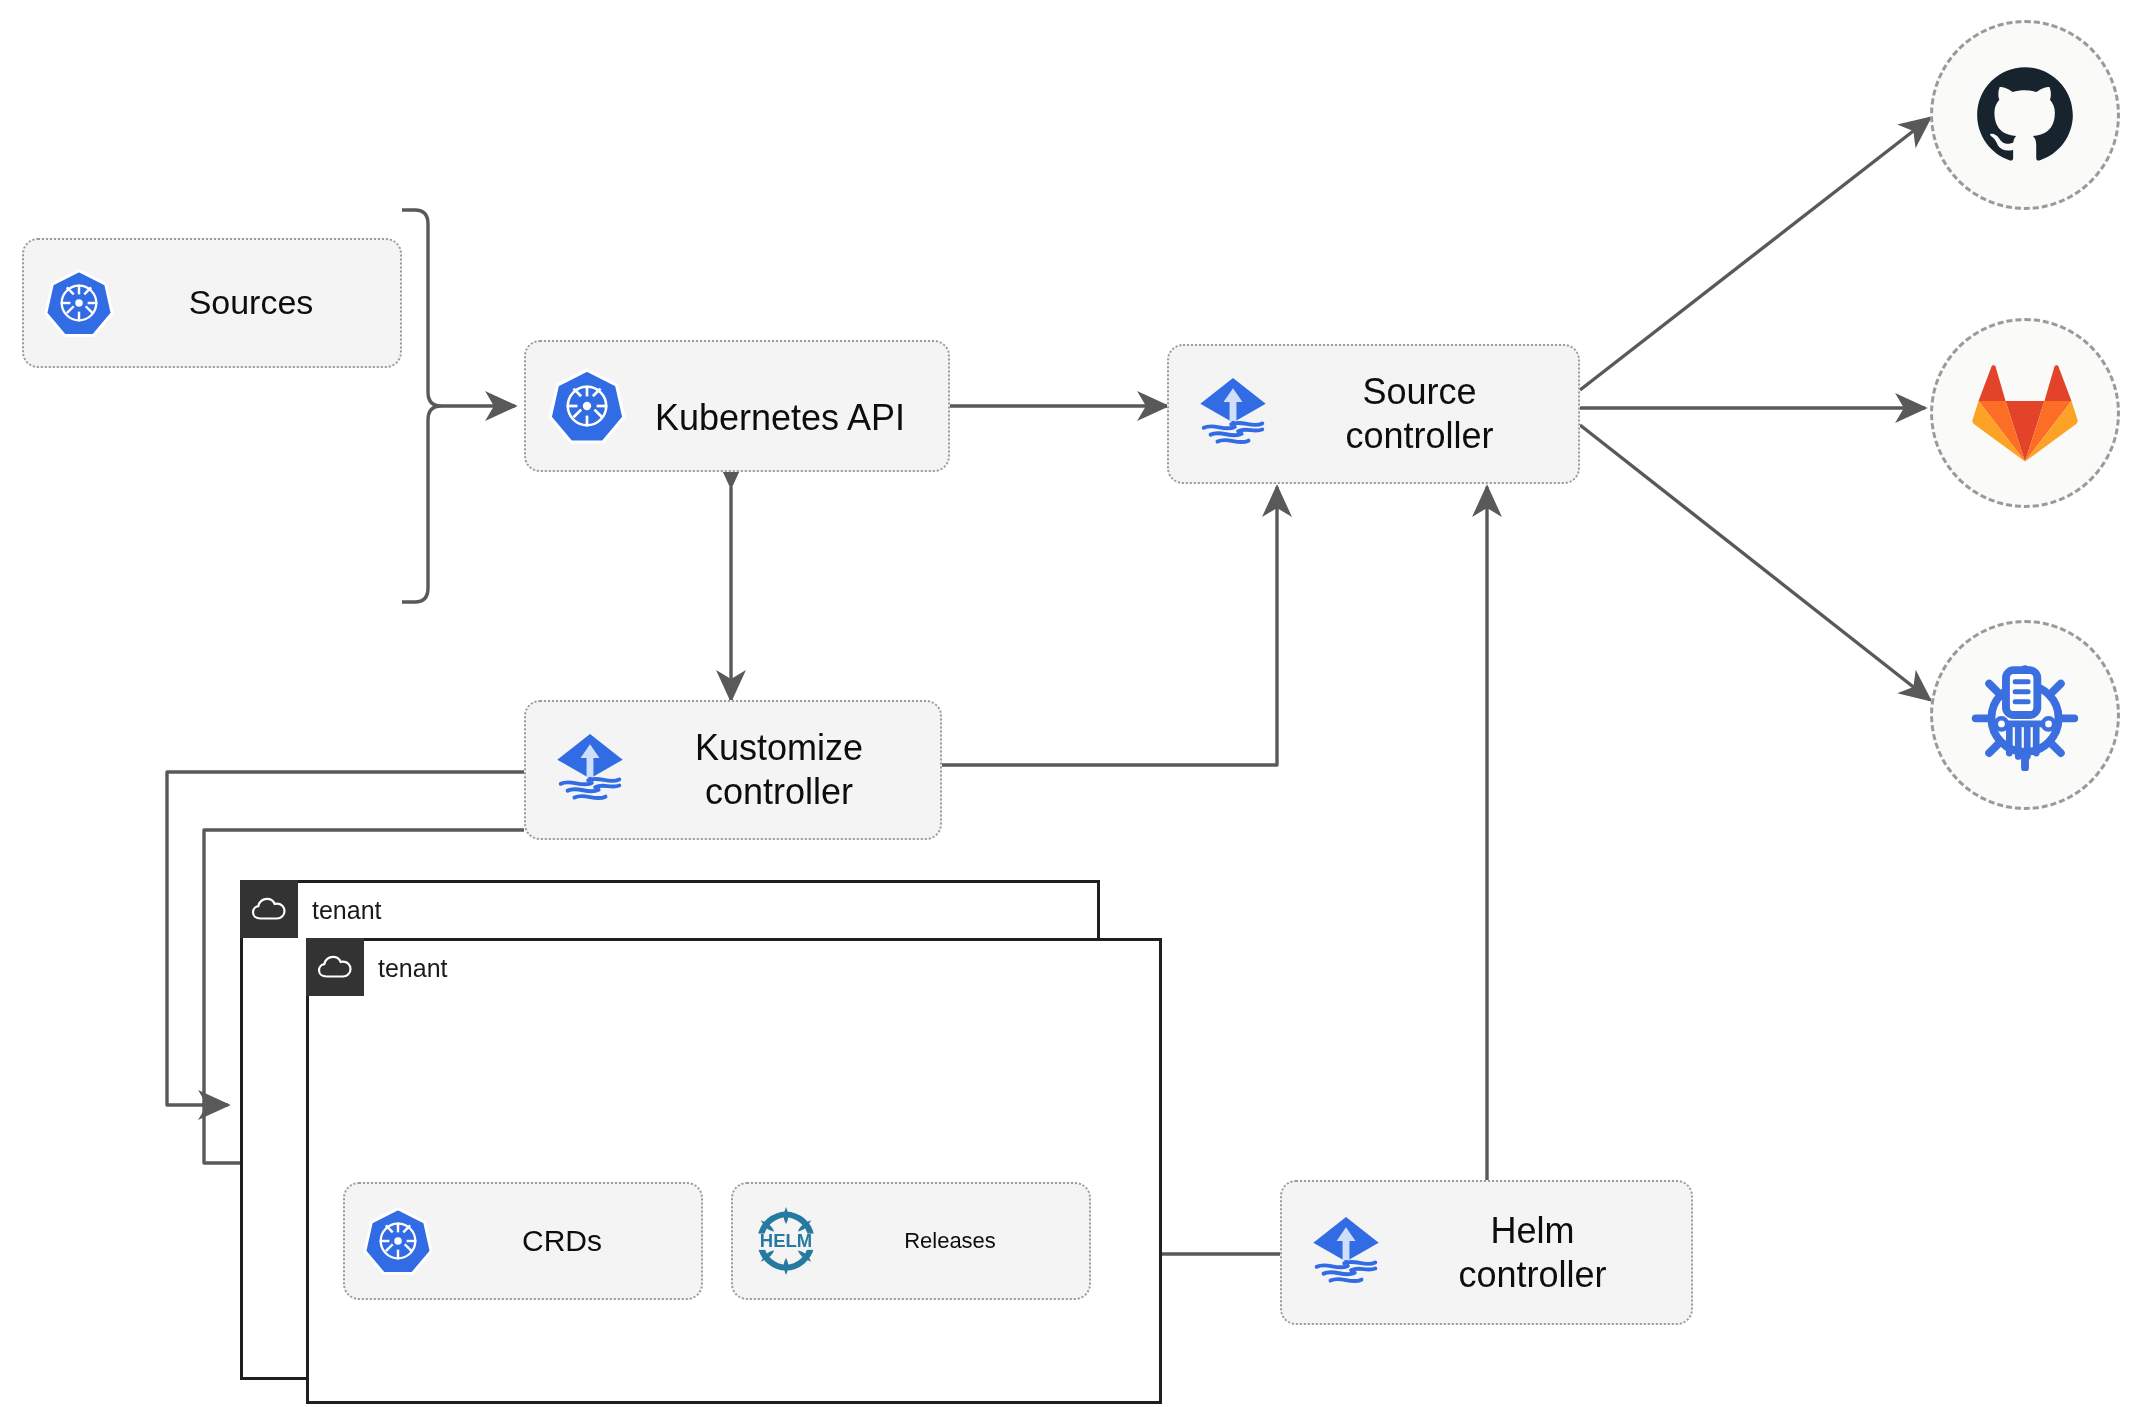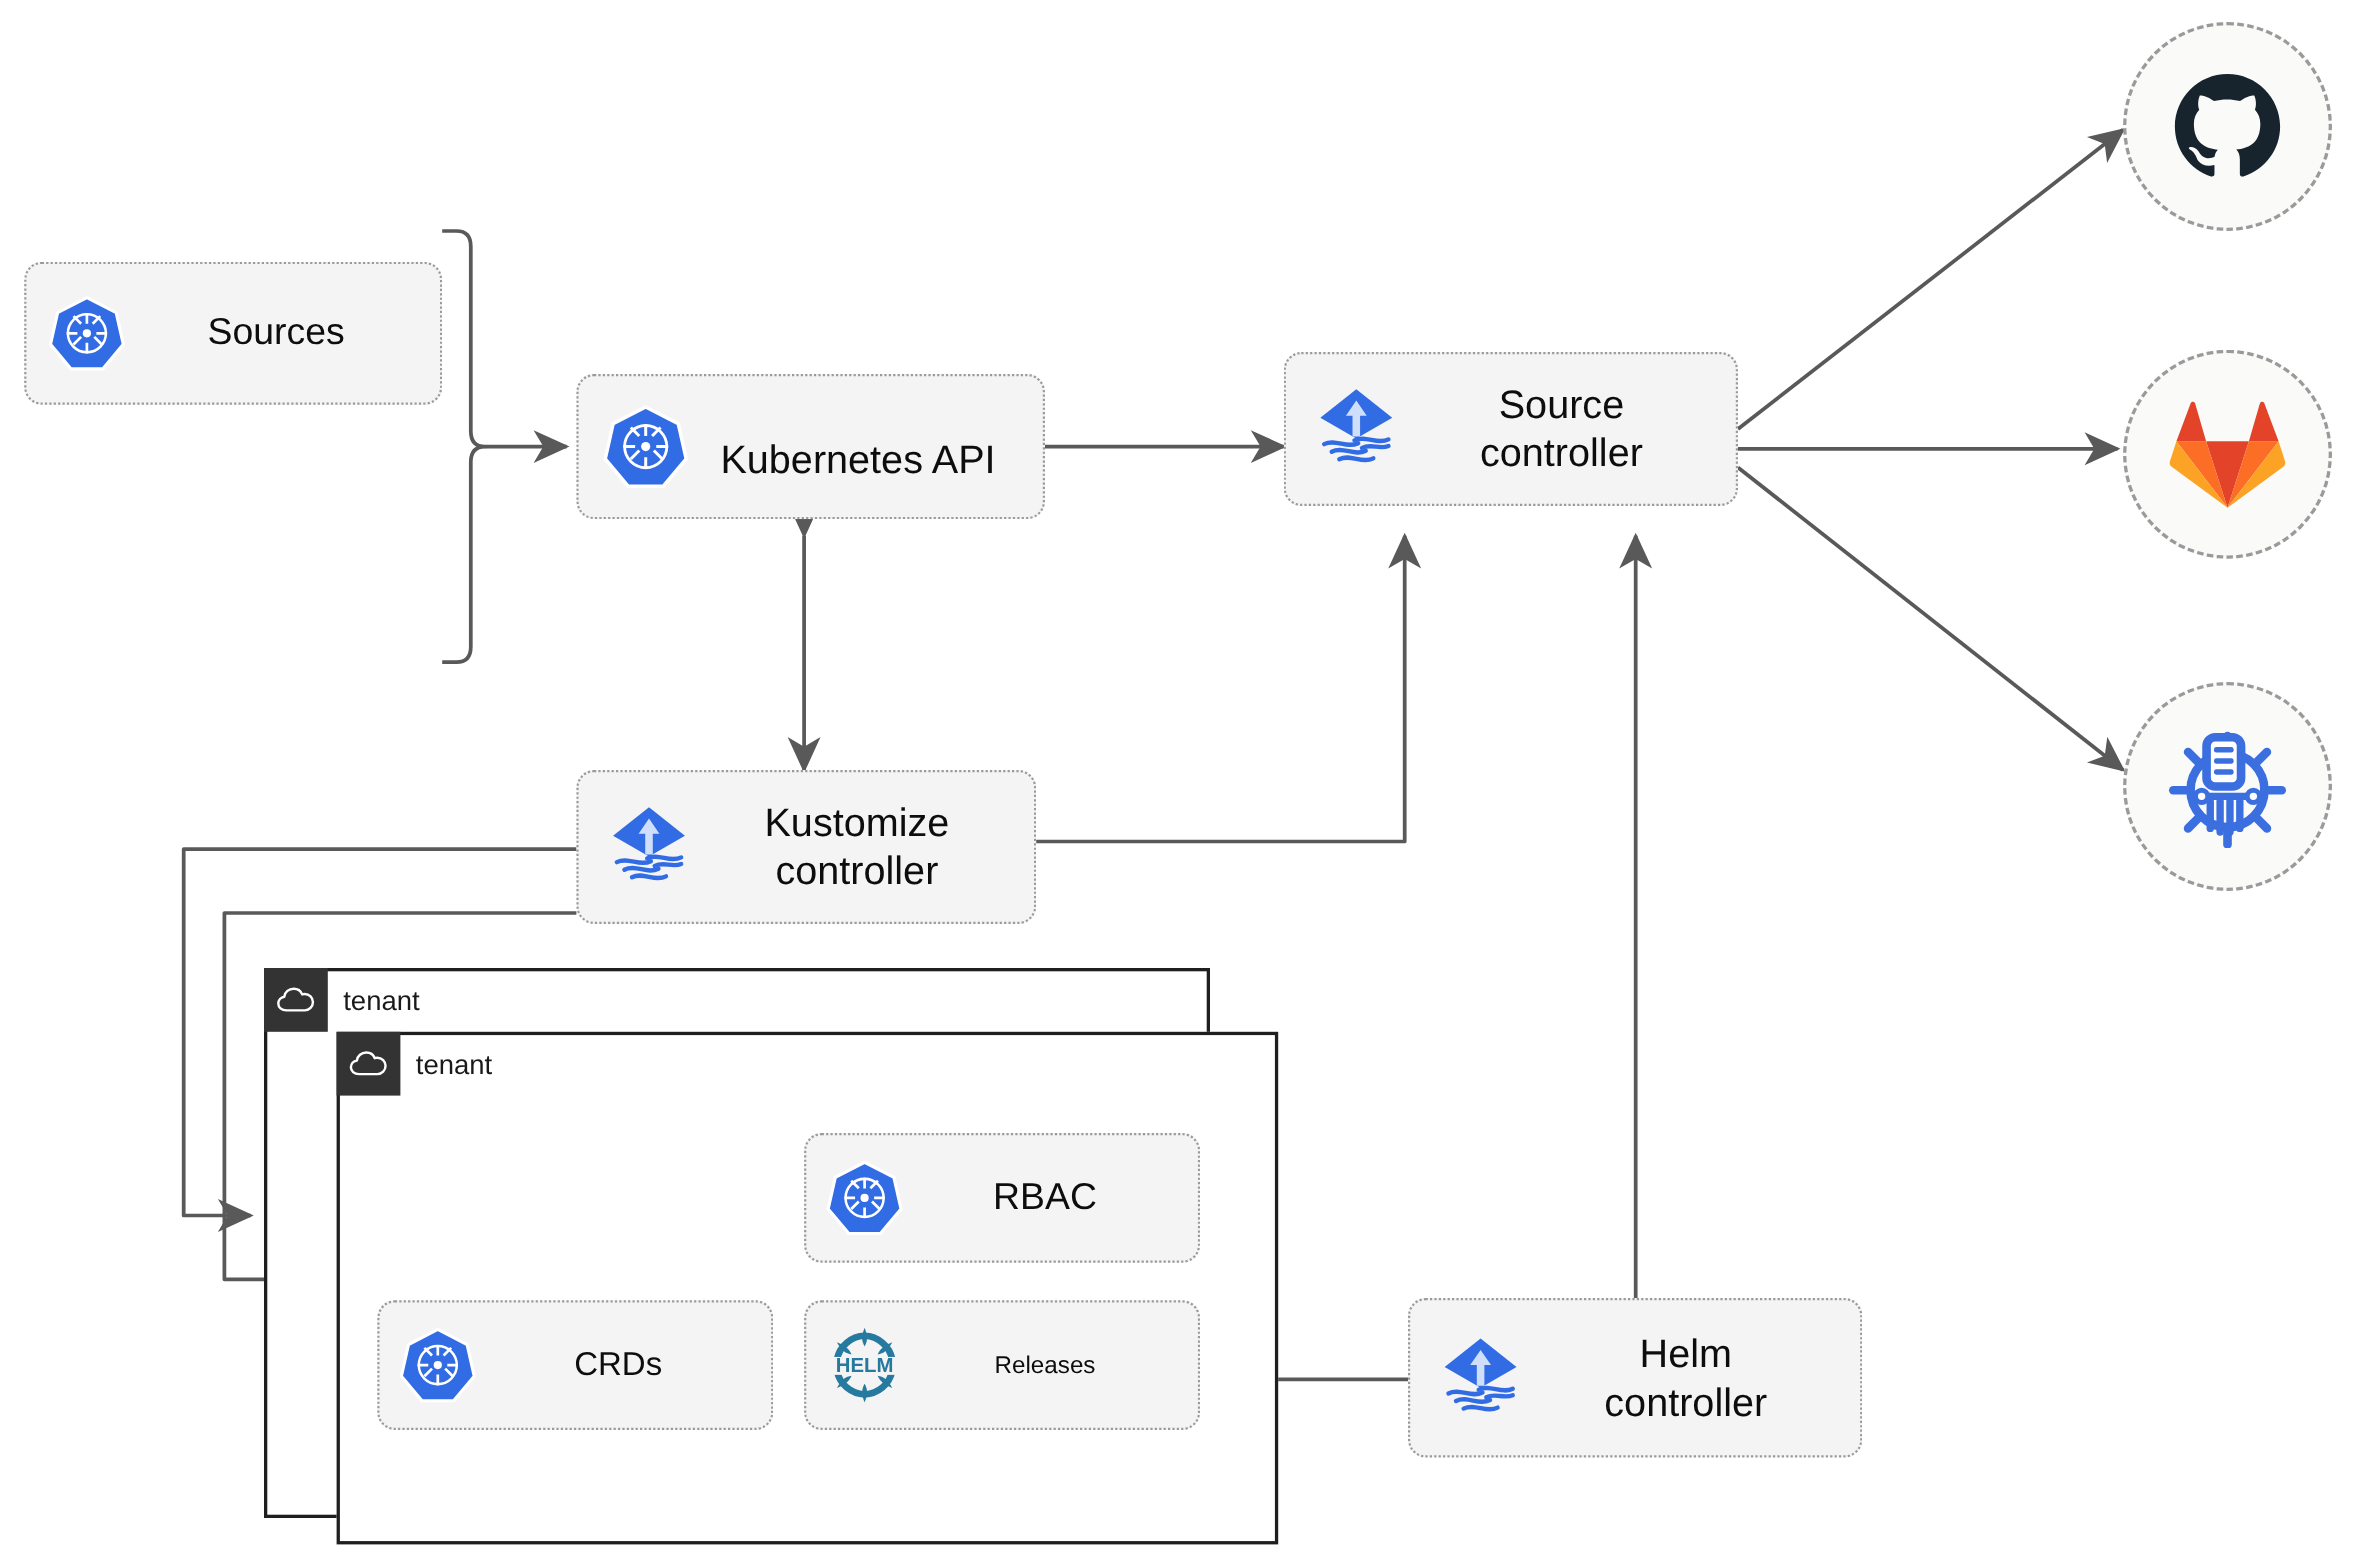--- a/index.html
+++ b/index.html
@@ -185,21 +185,21 @@
           <path d="M58.1,55.7 l2.4,-2.4 l9.6,9.6 l-2.4,2.4 z"></path>
           <path d="M65.7,27.1 l2.4,2.4 l-9.6,9.6 l-2.4,-2.4 z"></path>
           <path d="M41.5,53.3 l2.4,2.4 l-9.6,9.6 l-2.4,-2.4 z"></path>
         </g>
         <circle cx="50" cy="50" r="24" fill="none" stroke="#ffffff" stroke-width="3.2"></circle>
       </svg>
     </span>
     <span class="lbl" style="font-size:36px;margin-top:24px;">Kubernetes API</span>
   </div>
 
-  <div class="node" style="left:1167px; top:320px; width:413px; height:140px; padding:0 18px;">
+  <div class="node" style="left:1167px; top:344px; width:413px; height:140px; padding:0 18px;">
     <span class="ico" style="width:92px;">
       <svg width="86" height="86" viewBox="0 0 100 100">
         <polygon points="50,8 88,38 50,60 12,38" fill="#326ce5"></polygon>
         <path d="M50,20 L61,36 L54,36 L54,58 L46,58 L46,36 L39,36 Z" fill="#cfdffb"></path>
         <g stroke="#326ce5" stroke-width="4.6" stroke-linecap="round" fill="none">
           <path d="M16,66 C28,60 40,71 52,65"></path>
           <path d="M24,74 C36,68 48,79 60,73"></path>
           <path d="M32,82 C44,76 56,87 68,81"></path>
           <path d="M48,62 C60,56 72,67 84,61"></path>
           <path d="M56,70 C66,65 74,72 84,68"></path>
@@ -240,40 +240,20 @@
           <path d="M48,62 C60,56 72,67 84,61"></path>
           <path d="M56,70 C66,65 74,72 84,68"></path>
         </g>
       </svg>
     </span>
     <span class="lbl" style="font-size:36px;">Helm
 controller</span>
   </div>
 
 
-  <div class="node" style="left:731px; top:1030px; width:360px; height:118px; padding:0 14px;">
-    <span class="ico" style="width:78px;">
-      <svg width="72" height="72" viewBox="0 0 100 100">
-        <polygon points="50,5 87,24 96,64 70,95 30,95 4,64 13,24" fill="#326ce5" stroke="#ffffff" stroke-width="4"></polygon>
-        <g fill="#ffffff">
-          <circle cx="50" cy="50" r="5.2"></circle>
-          <path d="M48.3,24.5 h3.4 v13.5 h-3.4 z"></path>
-          <path d="M48.3,62 h3.4 v13.5 h-3.4 z"></path>
-          <path d="M24.5,48.3 h13.5 v3.4 h-13.5 z"></path>
-          <path d="M62,48.3 h13.5 v3.4 h-13.5 z"></path>
-          <path d="M31.9,29.5 l2.4,-2.4 l9.6,9.6 l-2.4,2.4 z"></path>
-          <path d="M58.1,55.7 l2.4,-2.4 l9.6,9.6 l-2.4,2.4 z"></path>
-          <path d="M65.7,27.1 l2.4,2.4 l-9.6,9.6 l-2.4,-2.4 z"></path>
-          <path d="M41.5,53.3 l2.4,2.4 l-9.6,9.6 l-2.4,-2.4 z"></path>
-        </g>
-        <circle cx="50" cy="50" r="24" fill="none" stroke="#ffffff" stroke-width="3.2"></circle>
-      </svg>
-    </span>
-    <span class="lbl" style="font-size:34px;">RBAC</span>
-  </div>
 
   <div class="node" style="left:343px; top:1182px; width:360px; height:118px; padding:0 14px;">
     <span class="ico" style="width:78px;">
       <svg width="72" height="72" viewBox="0 0 100 100">
         <polygon points="50,5 87,24 96,64 70,95 30,95 4,64 13,24" fill="#326ce5" stroke="#ffffff" stroke-width="4"></polygon>
         <g fill="#ffffff">
           <circle cx="50" cy="50" r="5.2"></circle>
           <path d="M48.3,24.5 h3.4 v13.5 h-3.4 z"></path>
           <path d="M48.3,62 h3.4 v13.5 h-3.4 z"></path>
           <path d="M24.5,48.3 h13.5 v3.4 h-13.5 z"></path>

